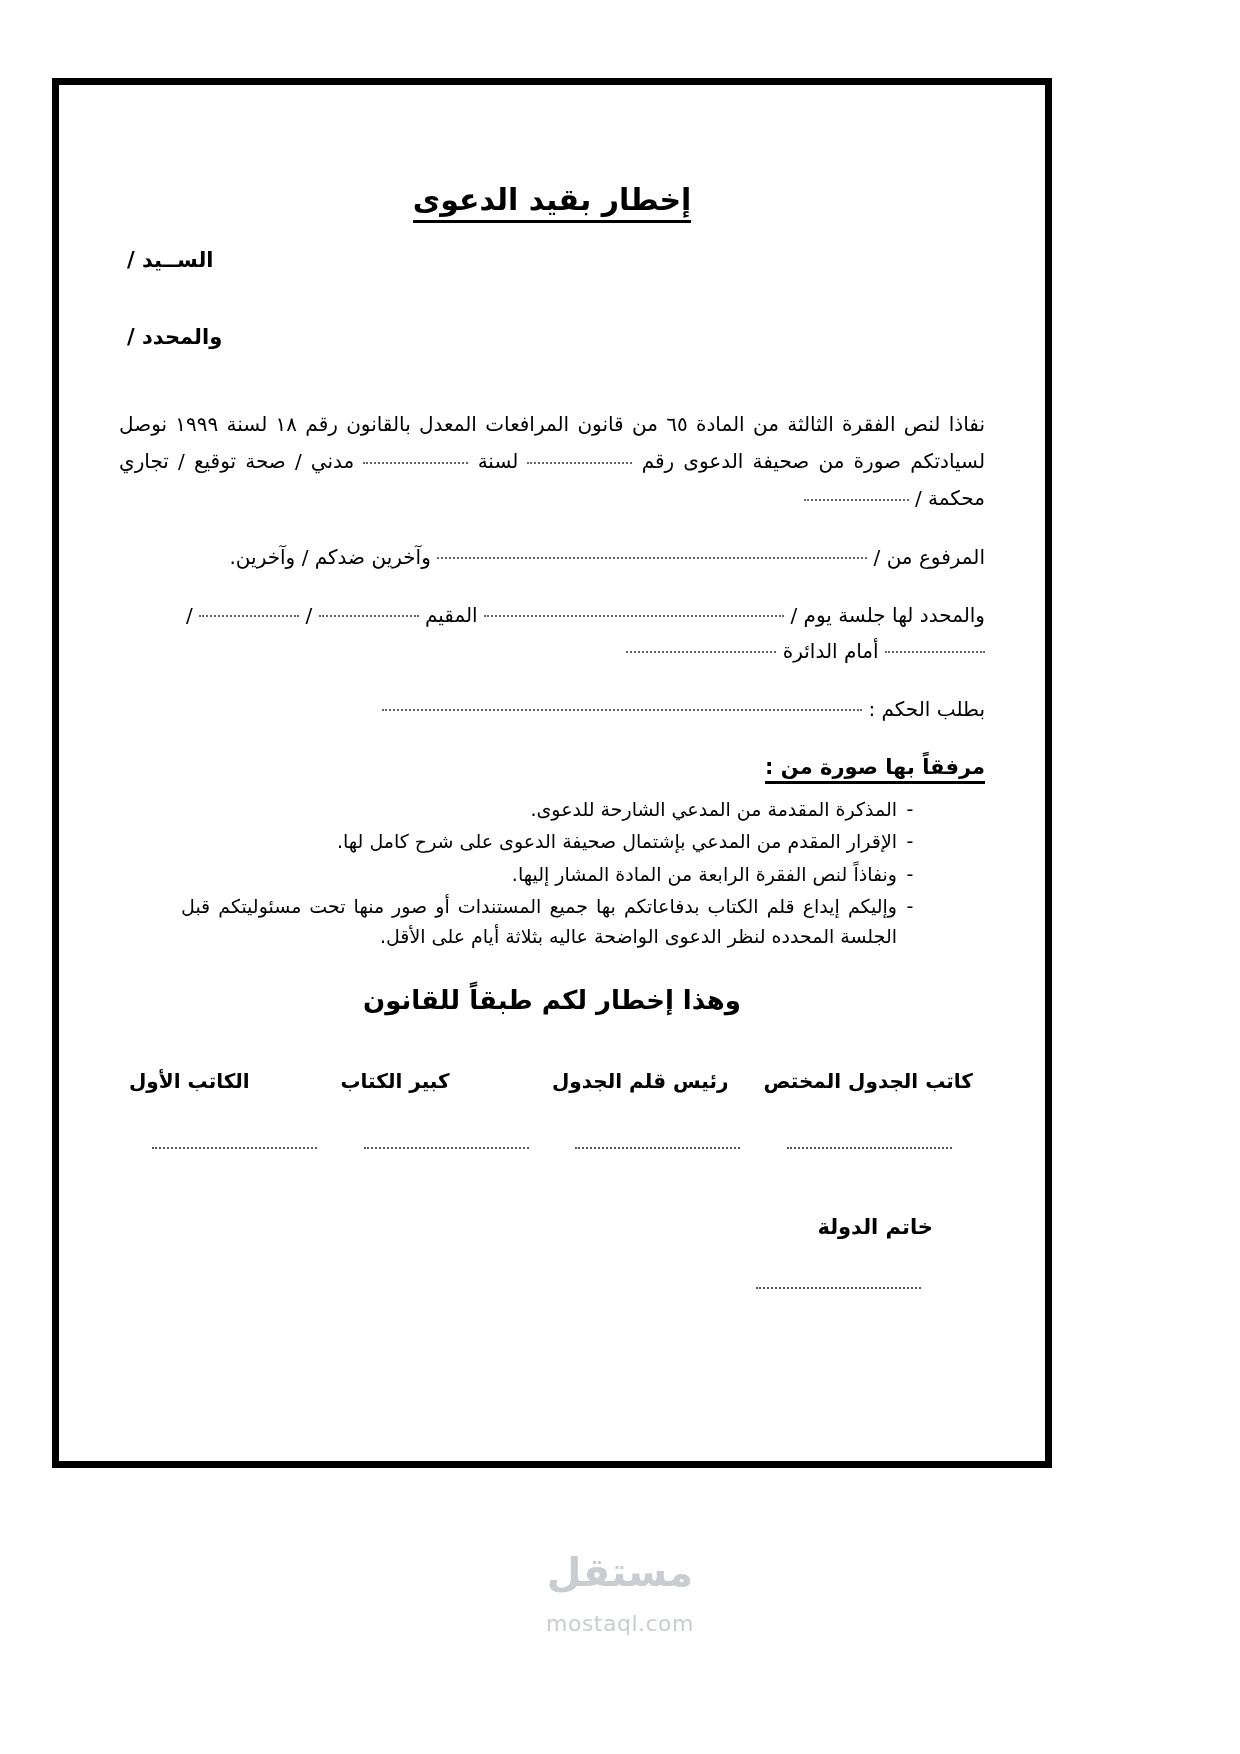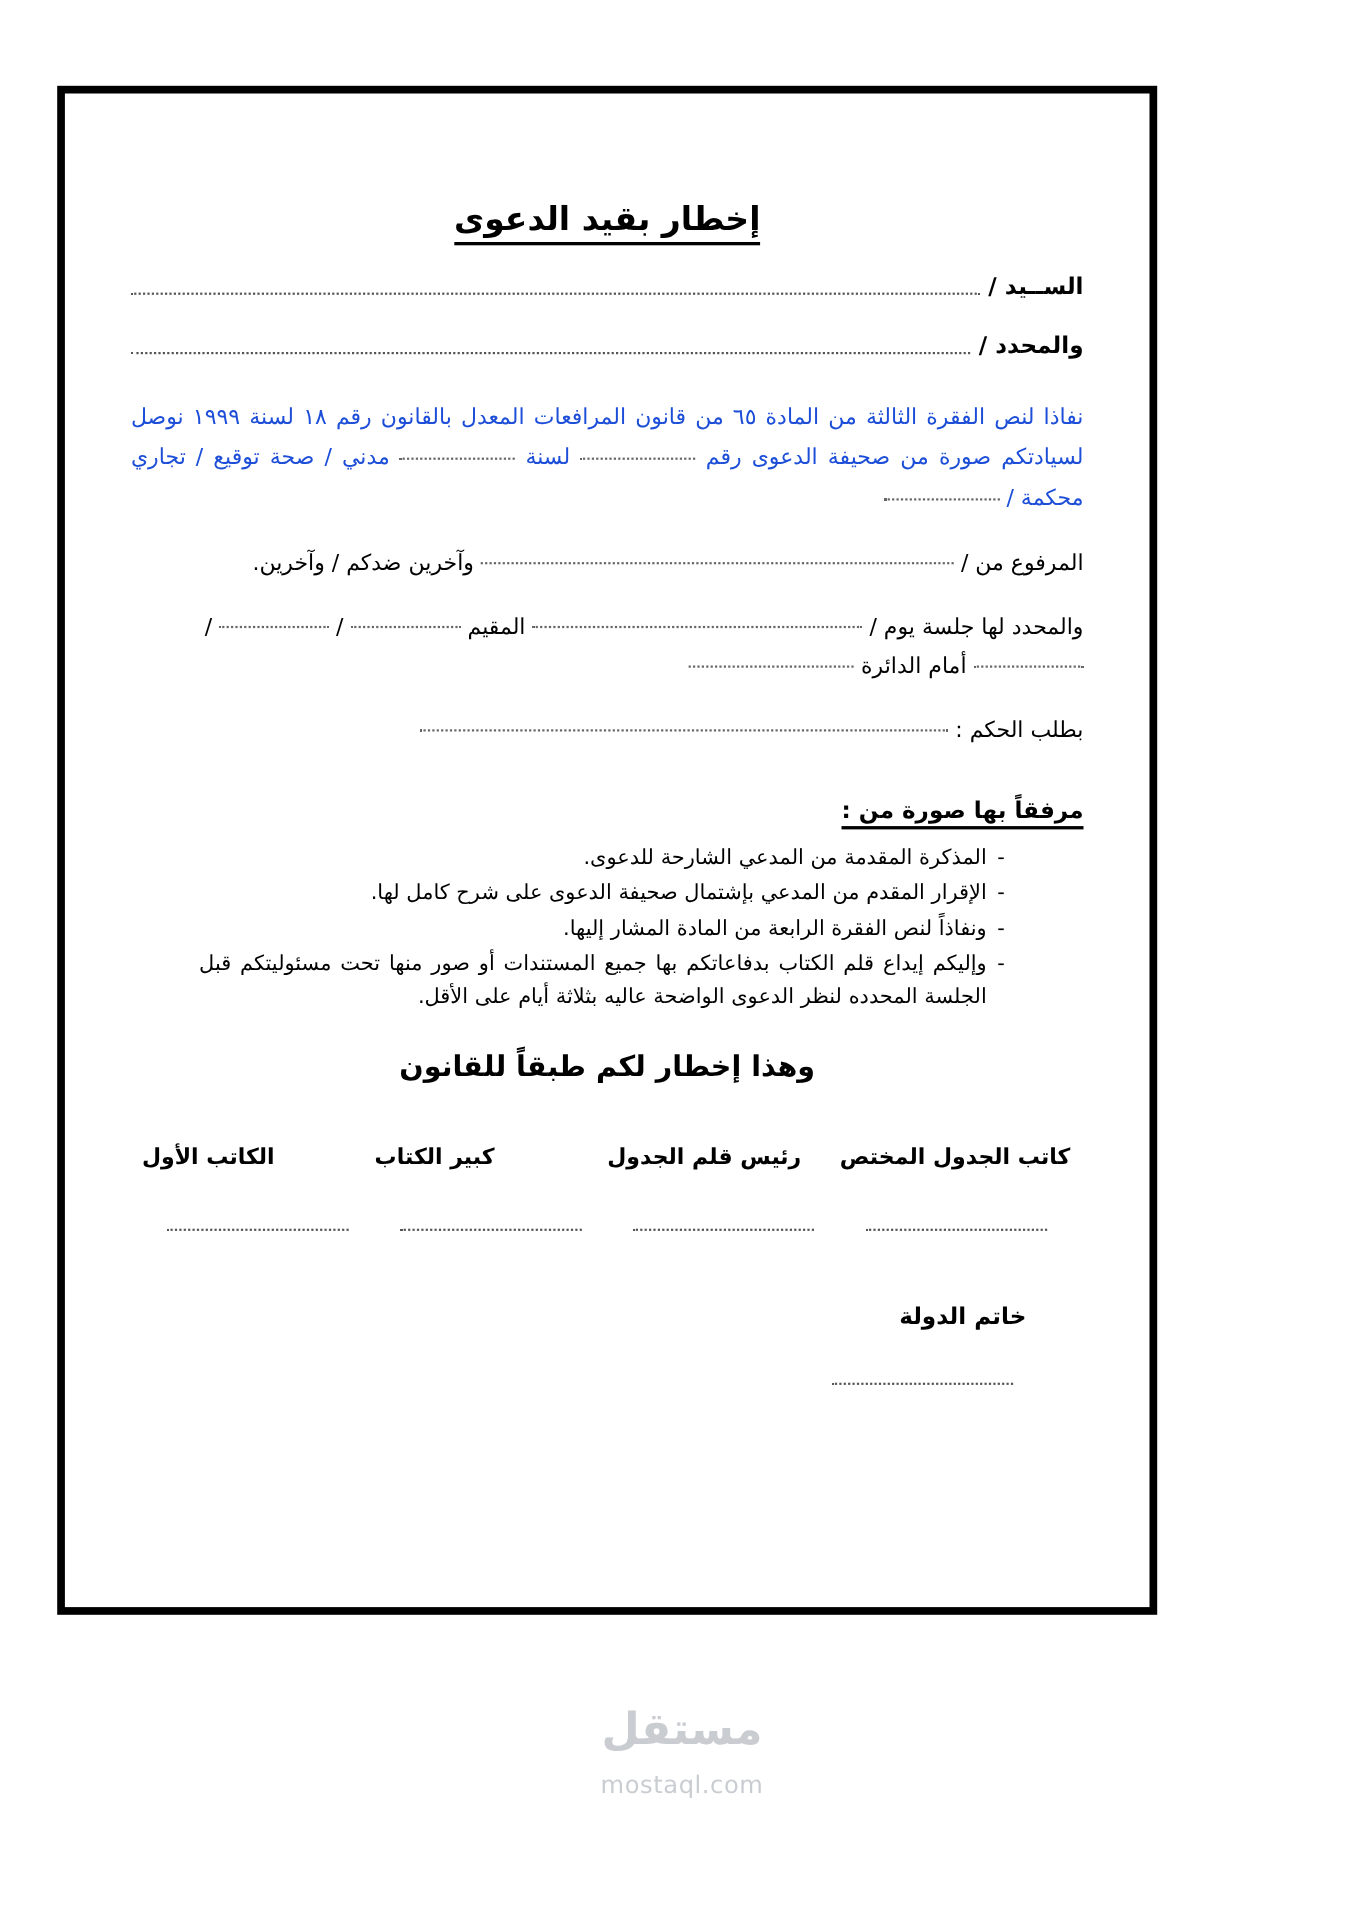--- a/index.html
+++ b/index.html
@@ -46,21 +46,21 @@
     margin: 55px 0 0 0;
     line-height: 1.2;
   }
   .doc-title span {
     border-bottom: 3px solid #000;
     padding-bottom: 3px;
   }
   
   .field-row {
     display: flex;
-    flex-direction: row;
+    flex-direction: column;
     align-items: flex-end;
     margin-top: 30px;
     font-size: 21px;
     font-weight: bold;
     color: #000;
   }
   .field-label {
     white-space: nowrap;
     padding-left: 8px;
   }
@@ -68,21 +68,21 @@
     flex: 1 1 auto;
     border-bottom: 2px dotted #555;
     height: 17px;
     margin-bottom: 4px;
   }
   
   .body-par {
     margin-top: 34px;
     font-size: 20px;
     line-height: 1.85;
-    color: #1d4ed8;
+    color: #000000;
     text-align: justify;
     font-weight: normal;
   }
   .body-par .gapdots {
     display: inline-block;
     min-width: 105px;
     border-bottom: 2px dotted #666;
     vertical-align: 4px;
   }
   .inline-line {
@@ -97,21 +97,21 @@
     vertical-align: 5px;
   }
   .w-mid { width: 300px; }
   .w-sm  { width: 150px; }
   .w-xs  { width: 100px; }
   .w-lg  { width: 430px; }
   .w-xl  { width: 480px; }
 
   
   .attach-head {
-    margin-top: 44px;
+    margin-top: 28px;
     font-size: 21px;
     font-weight: bold;
     text-align: right;
   }
   .attach-head span {
     border-bottom: 3px solid #000;
     padding-bottom: 2px;
   }
   
   .bullets {

